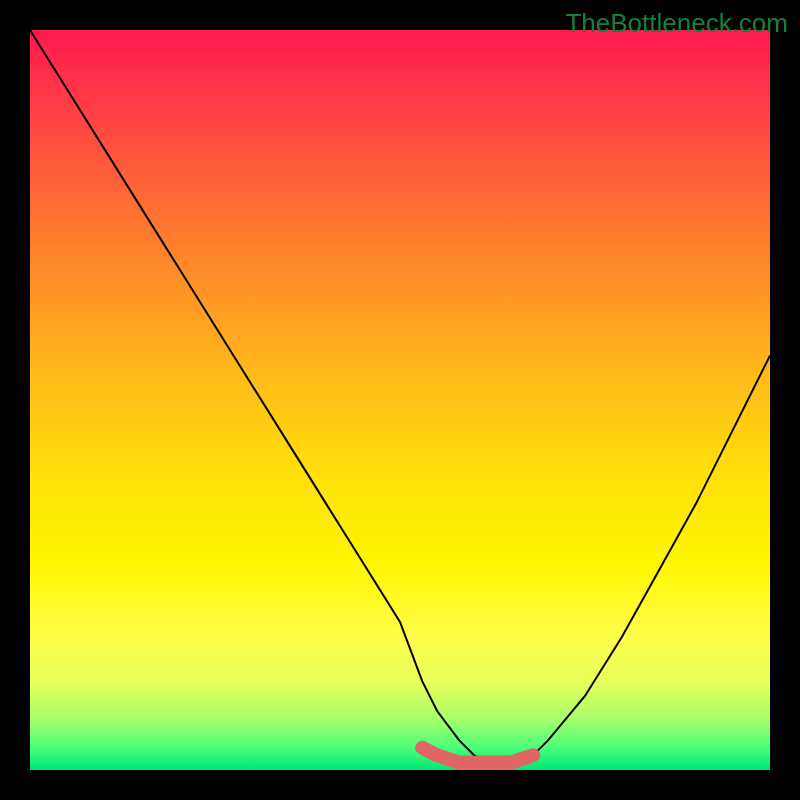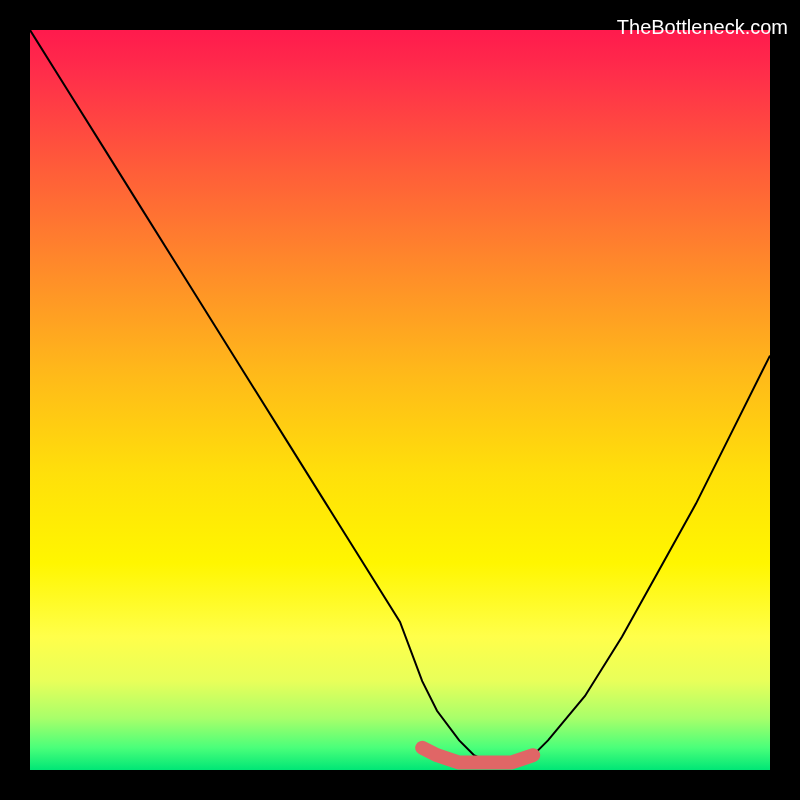--- a/index.html
+++ b/index.html
@@ -6,24 +6,24 @@
     margin: 0;
     padding: 0;
     width: 800px;
     height: 800px;
     background: #000;
     position: relative;
     font-family: Arial, sans-serif;
   }
   .watermark {
     position: absolute;
-    top: 16px;
+    top: 8px;
     right: 12px;
-    color: #ffffff;
-    font-size: 20px;
+    color: #15803d;
+    font-size: 26px;
     font-weight: 500;
     z-index: 10;
   }
   .plot-area {
     position: absolute;
     left: 30px;
     top: 30px;
     width: 740px;
     height: 740px;
     overflow: hidden;

